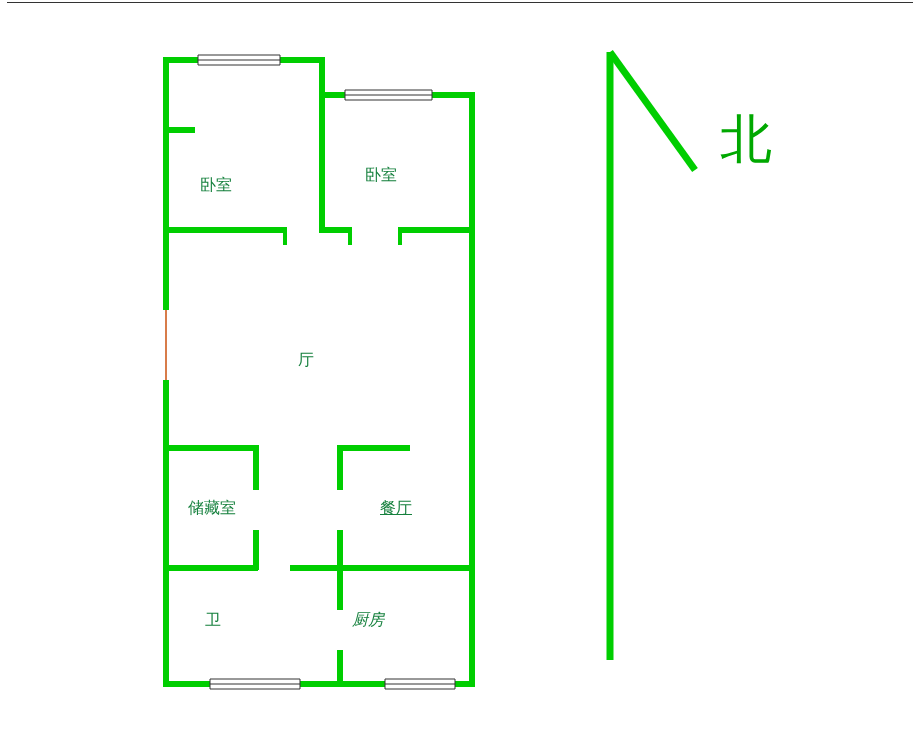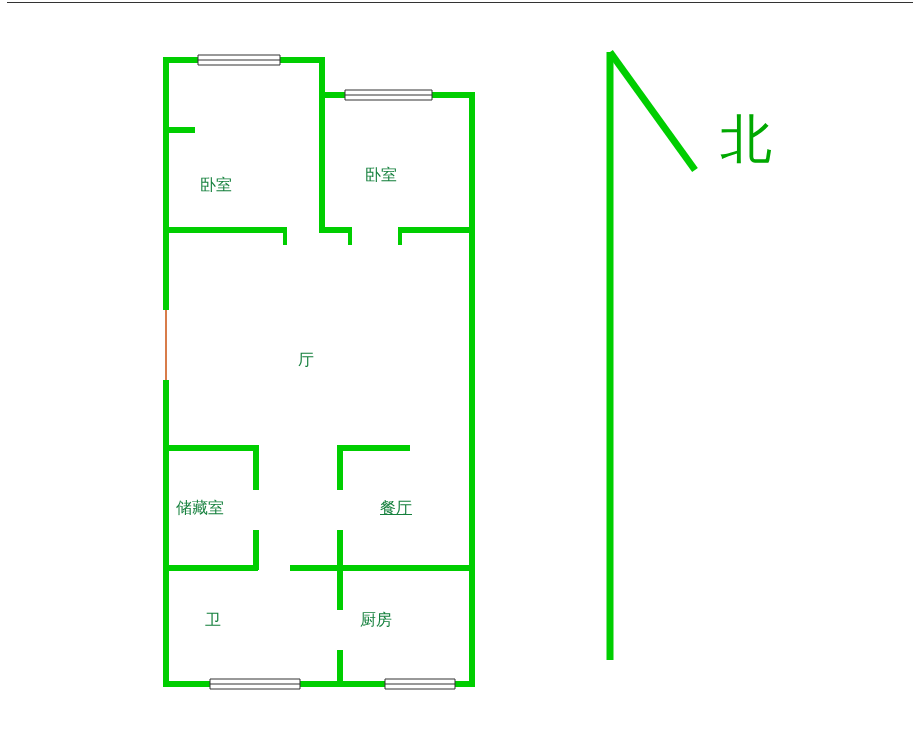--- a/index.html
+++ b/index.html
@@ -113,18 +113,18 @@
   <line class="window" x1="385" y1="679" x2="385" y2="689"></line>
   <line class="window" x1="455" y1="679" x2="455" y2="689"></line>
 
   <line class="wall" x1="610" y1="52" x2="610" y2="660" stroke-width="7"></line>
   <line class="wall" x1="610" y1="52" x2="695" y2="170" stroke-width="7"></line>
 </svg>
 
 <div class="label" style="left:200px; top:175px;">卧室</div>
 <div class="label" style="left:365px; top:165px;">卧室</div>
 <div class="label" style="left:298px; top:350px;">厅</div>
-<div class="label" style="left:176px; top:498px;">储藏室</div>
+<div class="label" style="left:188px; top:498px;">储藏室</div>
 <div class="label" style="left:380px; top:498px;text-decoration:underline;">餐厅</div>
 <div class="label" style="left:205px; top:610px;">卫</div>
-<div class="label" style="left:360px; top:610px;">厨房</div>
+<div class="label" style="left:352px; top:610px;font-style:italic;">厨房</div>
 
 <div class="north-label" style="left:720px; top:105px;">北</div>
 
 </body></html>

